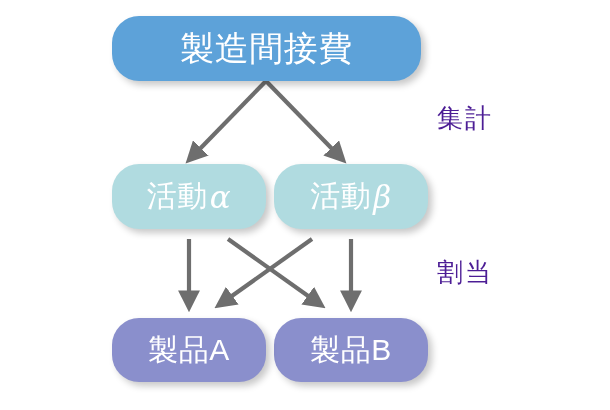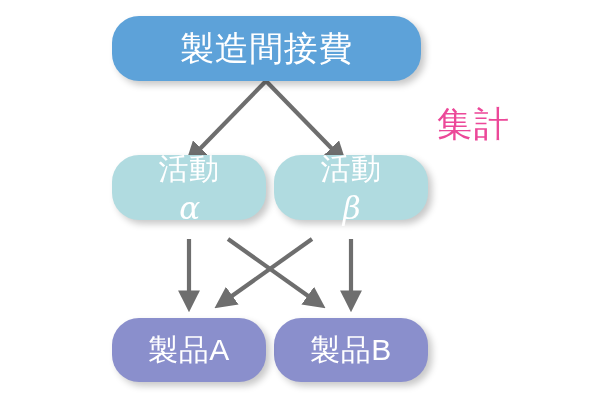--- a/index.html
+++ b/index.html
@@ -39,48 +39,47 @@
   }
   .node-overhead {
     left: 112px;
     top: 16px;
     width: 309px;
     height: 65px;
     background: #5da2d9;
     font-size: 34px;
   }
   .node-activity {
-    top: 155px;
+    top: 164px;
     width: 154px;
     height: 65px;
     background: #b0dbe0;
     font-size: 30px;
-    flex-direction: column;
   }
   .node-activity-alpha { left: 112px; }
   .node-activity-beta  { left: 274px; }
   .node-product {
     top: 318px;
     width: 154px;
     height: 64px;
     background: #8a8fcc;
     font-size: 30px;
   }
   .node-product-a { left: 112px; }
   .node-product-b { left: 274px; }
   .greek {
     font-family: "DejaVu Serif", "Liberation Serif", serif;
     font-style: italic;
     font-size: 31px;
     padding-left: 2px;
   }
   .side-label {
     position: absolute;
-    color: #ec4899;
-    font-size: 35px;
+    color: #4c1d95;
+    font-size: 26px;
     letter-spacing: 2px;
     z-index: 2;
     white-space: nowrap;
   }
   .side-label-aggregate {
     left: 437px;
     top: 101px;
   }
   .side-label-allocate {
     left: 437px;
@@ -127,14 +126,15 @@
   <div class="node node-product node-product-b">
     <span>製品B</span>
   </div>
 
   <div class="node node-product node-product-a">
     <span>製品A</span>
   </div>
 
   <div class="side-label side-label-aggregate">集計</div>
 
+  <div class="side-label side-label-allocate">割当</div>
 
 </div>
 
 </body></html>

